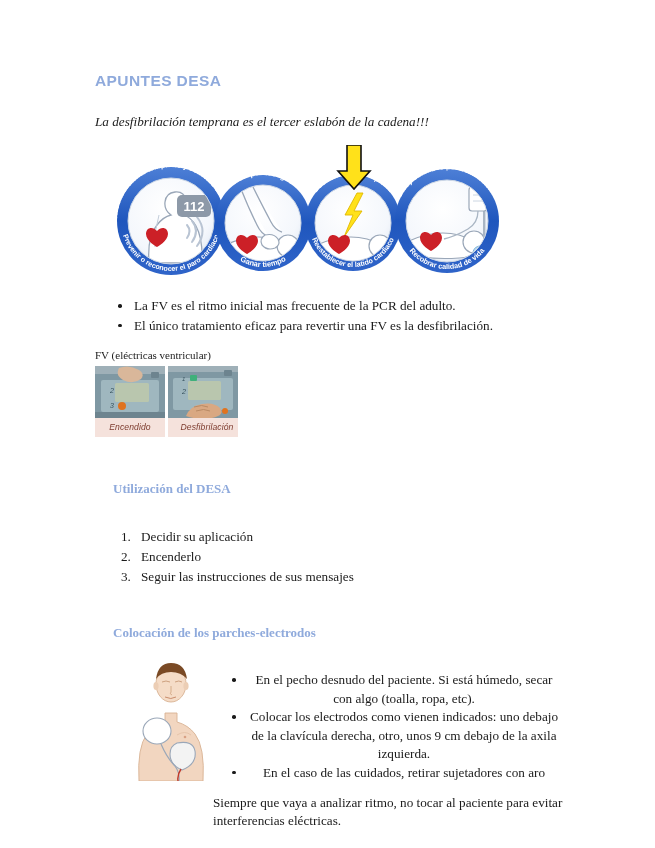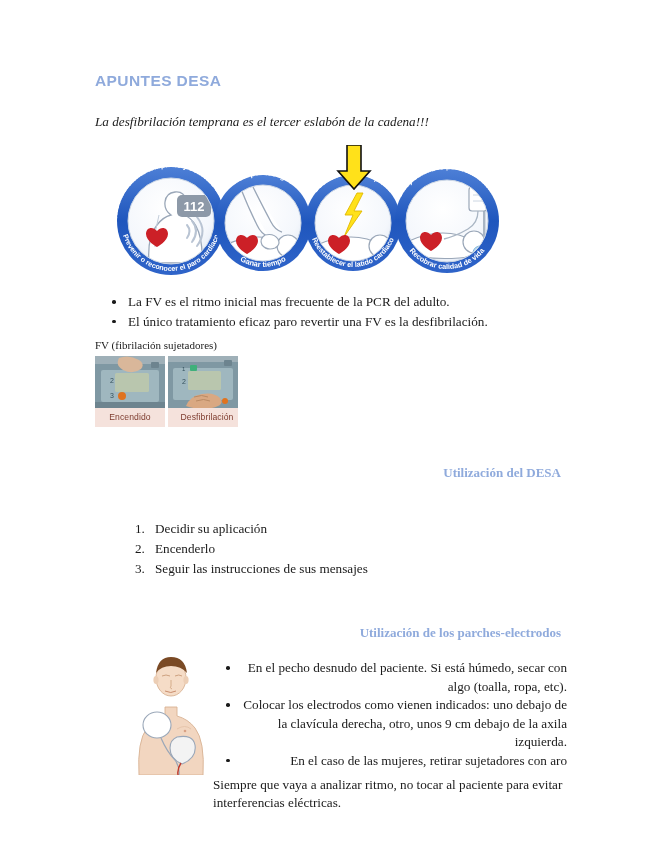--- a/index.html
+++ b/index.html
@@ -36,41 +36,40 @@
     font-size: 15.5px;
     letter-spacing: 0.4px;
     color: #8faadc;
     margin: 0 0 22px 0;
   }
   .section-heading {
     font-family: "Liberation Serif", serif;
     font-weight: bold;
     font-size: 13px;
     color: #8faadc;
-    margin: 12px;
-    text-align: right;
+    margin: 18px;
   }
 
   
   .para {
     font-size: 13.2px;
     line-height: 1.45;
     margin: 0;
     font-style: italic;
   }
   .caption-text {
     font-size: 11px;
     line-height: 1.3;
     margin: 0;
   }
 
   
   ul.bullets {
     list-style: none;
-    margin: 6px;
+    margin: 12px;
     padding: 0;
   }
   ul.bullets > li {
     position: relative;
     padding-left: 27px;
     font-size: 13.2px;
     line-height: 1.42;
     text-align: justify;
     margin-bottom: 1px;
   }
@@ -81,21 +80,21 @@
     top: 7px;
     width: 3.5px;
     height: 3.5px;
     border-radius: 50%;
     background: #1a1a1a;
   }
 
   
   ol.numbers {
     list-style: none;
-    margin: 14px;
+    margin: 0;
     padding: 0;
     counter-reset: n;
   }
   ol.numbers > li {
     position: relative;
     padding-left: 46px;
     font-size: 13.2px;
     line-height: 1.52;
     counter-increment: n;
   }
@@ -116,20 +115,21 @@
   .chain-svg { position: absolute; left: 0; top: 0; }
 
   
   .devices {
     display: flex;
     gap: 3px;
     margin-top: 4px;
   }
   .device-card {
     width: 70px;
+    font-style: italic;
   }
   .device-photo {
     width: 70px;
     height: 52px;
     display: block;
   }
   .device-caption {
     background: #f5e2dc;
     color: #7d3b2e;
     font-family: "Liberation Sans", sans-serif;
@@ -152,21 +152,21 @@
     box-sizing: border-box;
   }
   .placement-text {
     flex: 1;
     padding-left: 8px;
   }
   ul.bullets.tight > li {
     padding-left: 22px;
     line-height: 1.4;
     margin-bottom: 0;
-    text-align: right;
+    text-align: center;
   }
   ul.bullets.tight > li::before {
     left: 7px;
     top: 7px;
   }
   .hanging-note {
     font-size: 13.2px;
     line-height: 1.4;
     margin: 0;
   }
@@ -315,24 +315,24 @@
         </g>
 
         <g>
           <path d="M252 0 l14 0 l0 26 l9 0 l-16 18 l-16 -18 l9 0 z" fill="#ffe11a" stroke="#111111" stroke-width="1.6" stroke-linejoin="miter"></path>
         </g>
       </svg>
     </div>
 
     <ul class="bullets">
       <li>La FV es el ritmo inicial mas frecuente de la PCR del adulto.</li>
-      <li>El único tratamiento eficaz paro revertir una FV es la desfibrilación.</li>
+      <li>El único tratamiento eficaz para revertir una FV es la desfibrilación.</li>
     </ul>
 
-    <p class="caption-text">FV (fibrilación sujetadores)</p>
+    <p class="caption-text">FV (eléctricas ventricular)</p>
 
     <div class="devices">
       <div class="device-card">
         <svg class="device-photo" viewBox="0 0 70 52">
           <rect width="70" height="52" fill="#9fb0b8"></rect>
           <rect x="0" y="8" width="70" height="44" fill="#7f98a3"></rect>
           <rect x="6" y="14" width="58" height="32" rx="2" fill="#9fb7bf"></rect>
           <rect x="20" y="17" width="34" height="19" rx="1.5" fill="#b9c6ae"></rect>
           <rect x="56" y="6" width="8" height="6" rx="1" fill="#6d848f"></rect>
           <text x="15" y="27" font-family="Liberation Sans, sans-serif" font-size="7" fill="#35505c">2</text>
@@ -366,21 +366,21 @@
     <h2 class="section-heading">Utilización del DESA</h2>
     <div class="spacer-sm"></div>
     <ol class="numbers">
       <li>Decidir su aplicación</li>
       <li>Encenderlo</li>
       <li>Seguir las instrucciones de sus mensajes</li>
     </ol>
 
     <div class="spacer-md"></div>
 
-    <h2 class="section-heading">Utilización de los parches-electrodos</h2>
+    <h2 class="section-heading">Colocación de los parches-electrodos</h2>
 
     <div class="placement">
       <div class="torso-col">
         <svg width="76" height="122" viewBox="0 0 76 122">
 
           <path d="M10 122 q-2 -34 8 -47 q7 -9 18 -12 l0 -9 l12 0 l0 9 q11 3 18 12 q10 13 8 47 z" fill="#f2d6c0" stroke="#d8b293" stroke-width="0.9"></path>
 
           <ellipse cx="42" cy="25" rx="15" ry="18" fill="#f5dcc7" stroke="#d8b293" stroke-width="0.9"></ellipse>
 
           <path d="M27 20 q2 -16 15 -16 q14 0 16 16 q-6 -7 -16 -7 q-10 0 -15 7 z" fill="#7a4a25"></path>
@@ -401,20 +401,20 @@
 
           <path d="M32 85 q6 14 14 22 q5 7 4 15" fill="none" stroke="#9aa7b8" stroke-width="1.2"></path>
           <path d="M52 110 q-4 6 -3 12" fill="none" stroke="#c0392b" stroke-width="1.4"></path>
         </svg>
       </div>
 
       <div class="placement-text">
         <ul class="bullets tight">
           <li>En el pecho desnudo del paciente. Si está húmedo, secar con algo (toalla, ropa, etc).</li>
           <li>Colocar los electrodos como vienen indicados: uno debajo de la clavícula derecha, otro, unos 9 cm debajo de la axila izquierda.</li>
-          <li>En el caso de las mujeres, retirar sujetadores con aro</li>
+          <li>En el caso de las cuidados, retirar sujetadores con aro</li>
         </ul>
         <p class="hanging-note">Siempre que vaya a analizar ritmo, no tocar al paciente para evitar interferencias eléctricas.</p>
       </div>
     </div>
 
   </div>
 </div>
 
 </body></html>

